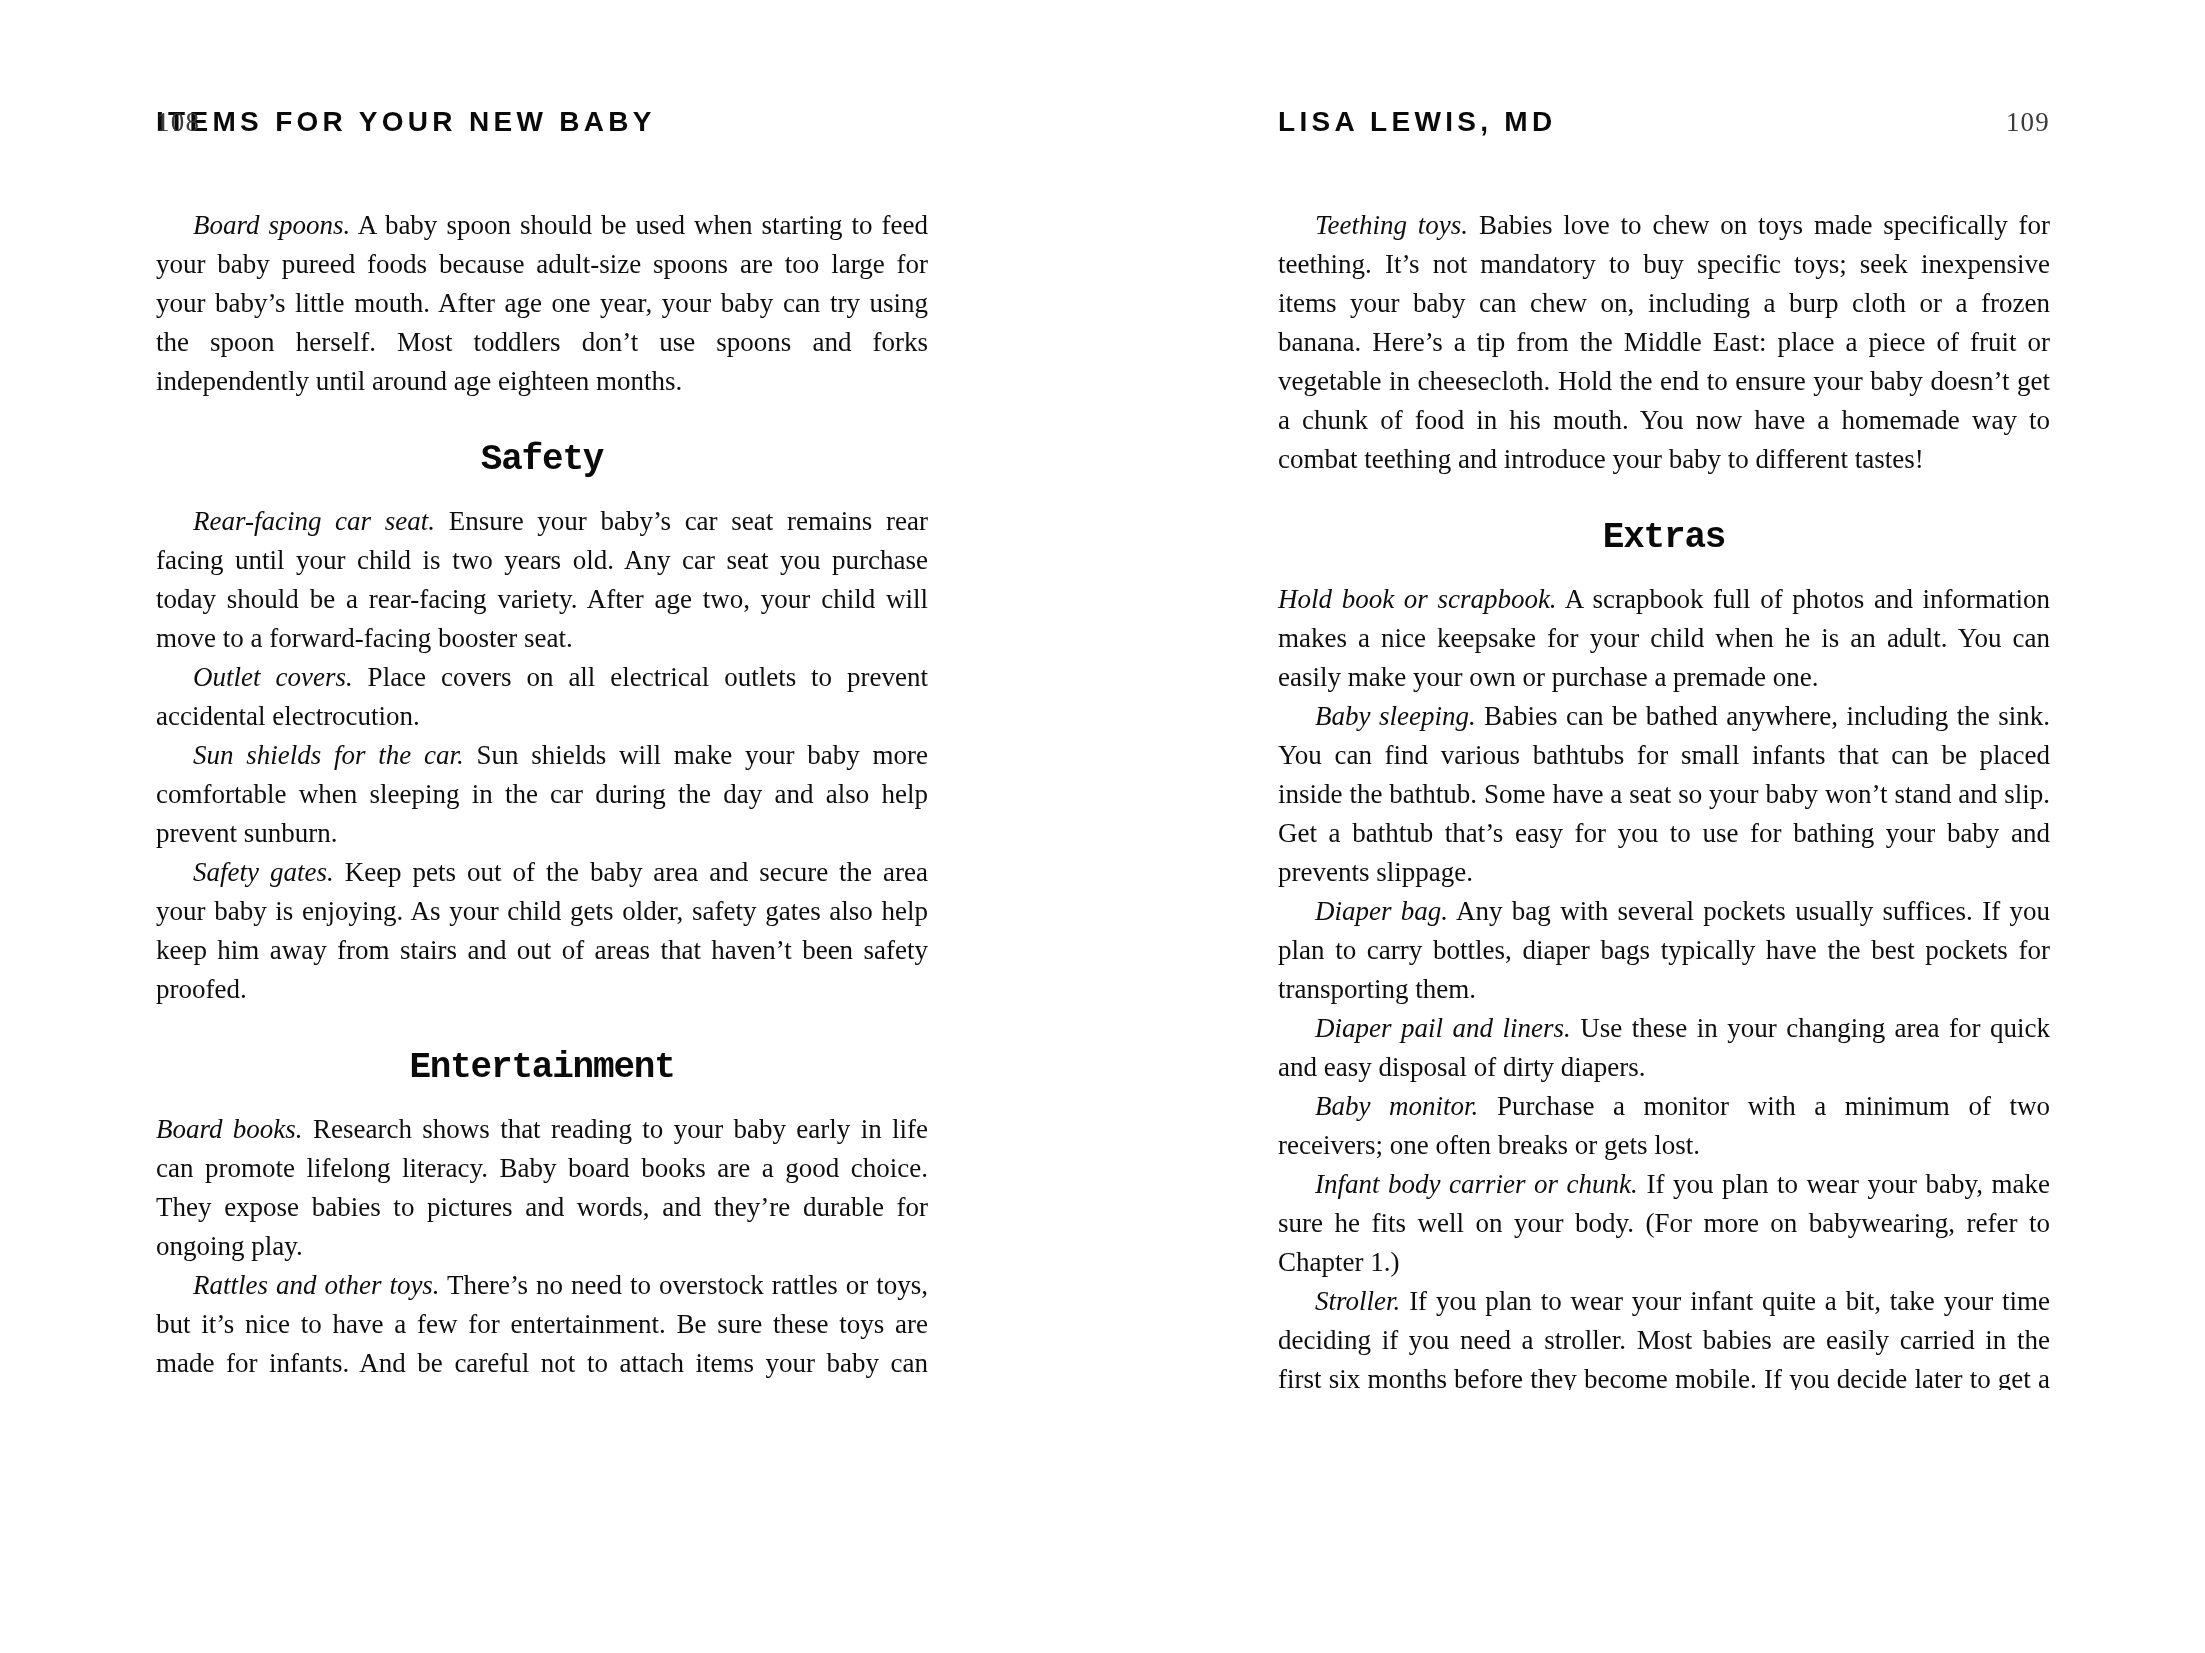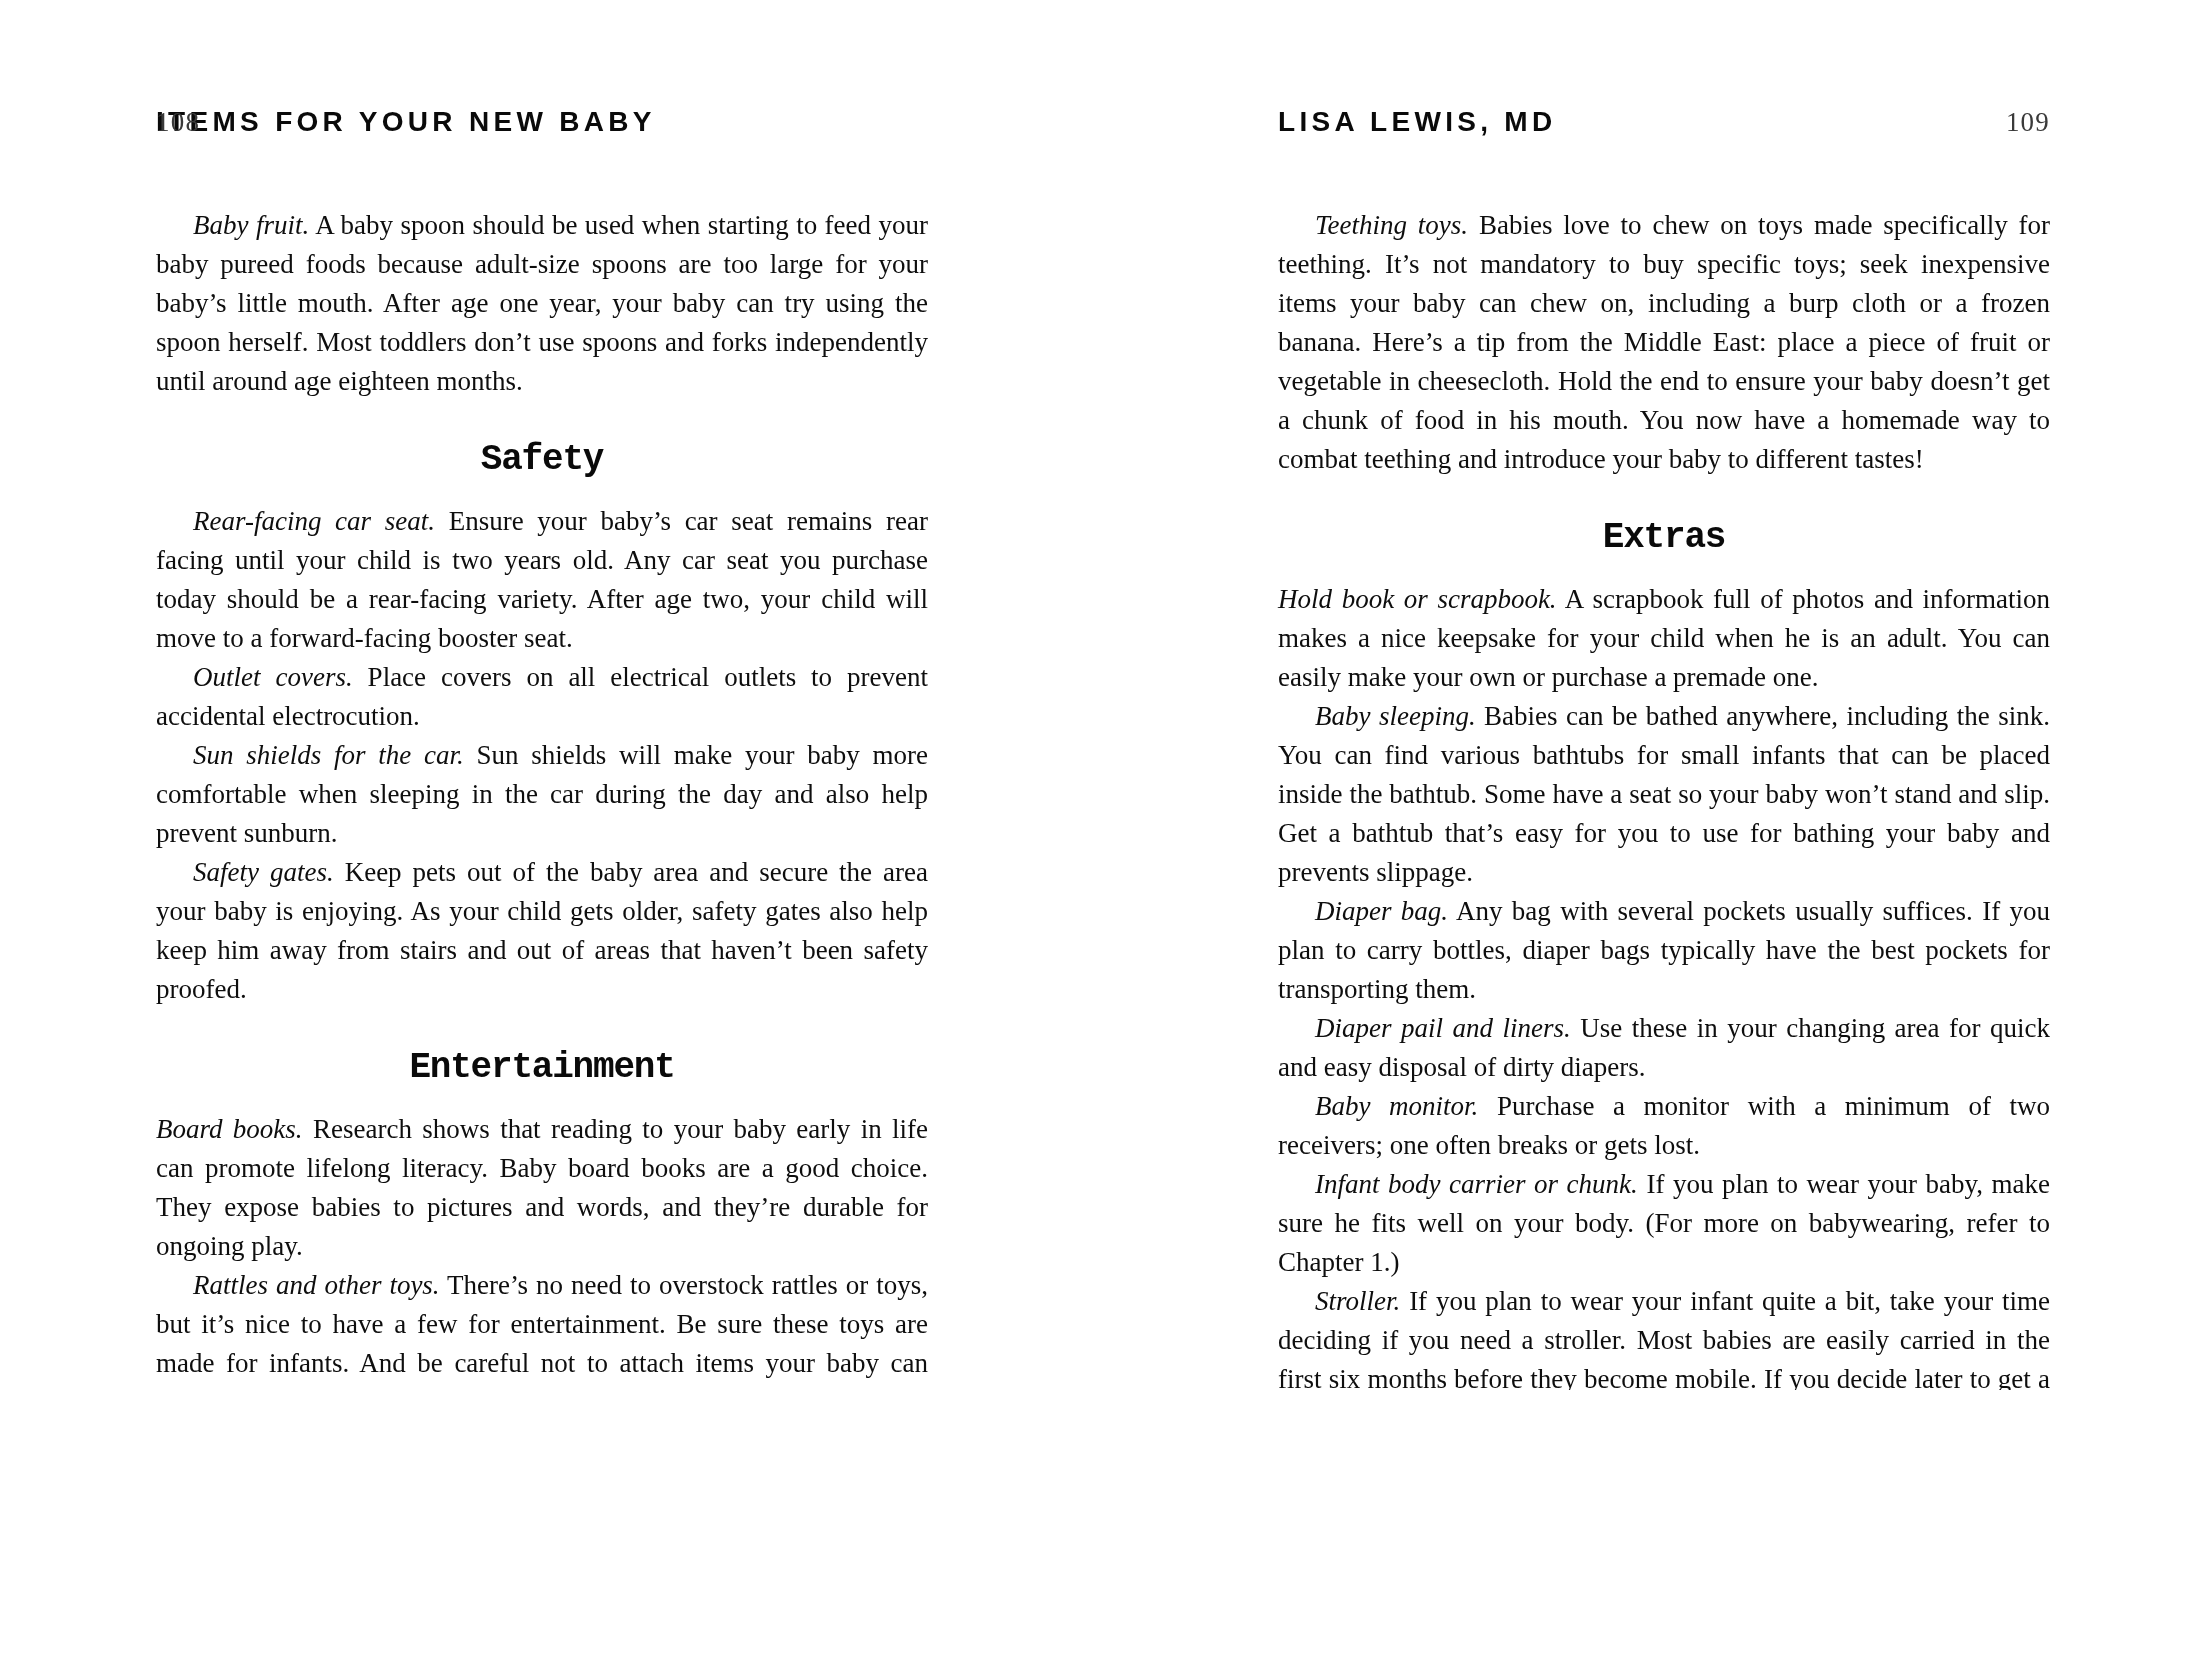--- a/index.html
+++ b/index.html
@@ -99,21 +99,21 @@
 
 <div class="spread">
 
   <section class="page page-left">
     <div class="text-col">
       <header class="page-header">
         <span class="folio">108</span>
         <h1 class="running-head">ITEMS FOR YOUR NEW BABY</h1>
       </header>
       <div class="page-body" id="left-body">
-          <p class="para indent"><span class="lead">Baby fruit.</span> <span>A baby spoon should be used when starting to feed your baby pureed foods because adult-size spoons are too large for your baby’s little mouth. After age one year, your baby can try using the spoon herself. Most toddlers don’t use spoons and forks independently until around age eighteen months.</span></p>
+          <p class="para indent"><span class="lead">Board spoons.</span> <span>A baby spoon should be used when starting to feed your baby pureed foods because adult-size spoons are too large for your baby’s little mouth. After age one year, your baby can try using the spoon herself. Most toddlers don’t use spoons and forks independently until around age eighteen months.</span></p>
           <h2 class="section-heading">Safety</h2>
           <p class="para indent"><span class="lead">Rear-facing car seat.</span> <span>Ensure your baby’s car seat remains rear facing until your child is two years old. Any car seat you purchase today should be a rear-facing variety. After age two, your child will move to a forward-facing booster seat.</span></p>
           <p class="para indent"><span class="lead">Outlet covers.</span> <span>Place covers on all electrical outlets to prevent accidental electrocution.</span></p>
           <p class="para indent"><span class="lead">Sun shields for the car.</span> <span>Sun shields will make your baby more comfortable when sleeping in the car during the day and also help prevent sunburn.</span></p>
           <p class="para indent"><span class="lead">Safety gates.</span> <span>Keep pets out of the baby area and secure the area your baby is enjoying. As your child gets older, safety gates also help keep him away from stairs and out of areas that haven’t been safety proofed.</span></p>
           <h2 class="section-heading">Entertainment</h2>
           <p class="para"><span class="lead">Board books.</span> <span>Research shows that reading to your baby early in life can promote lifelong literacy. Baby board books are a good choice. They expose babies to pictures and words, and they’re durable for ongoing play.</span></p>
           <p class="para indent"><span class="lead">Rattles and other toys.</span> <span>There’s no need to overstock rattles or toys, but it’s nice to have a few for entertainment. Be sure these toys are made for infants. And be careful not to attach items your baby can choke on.</span></p>
         </div>
     </div>

